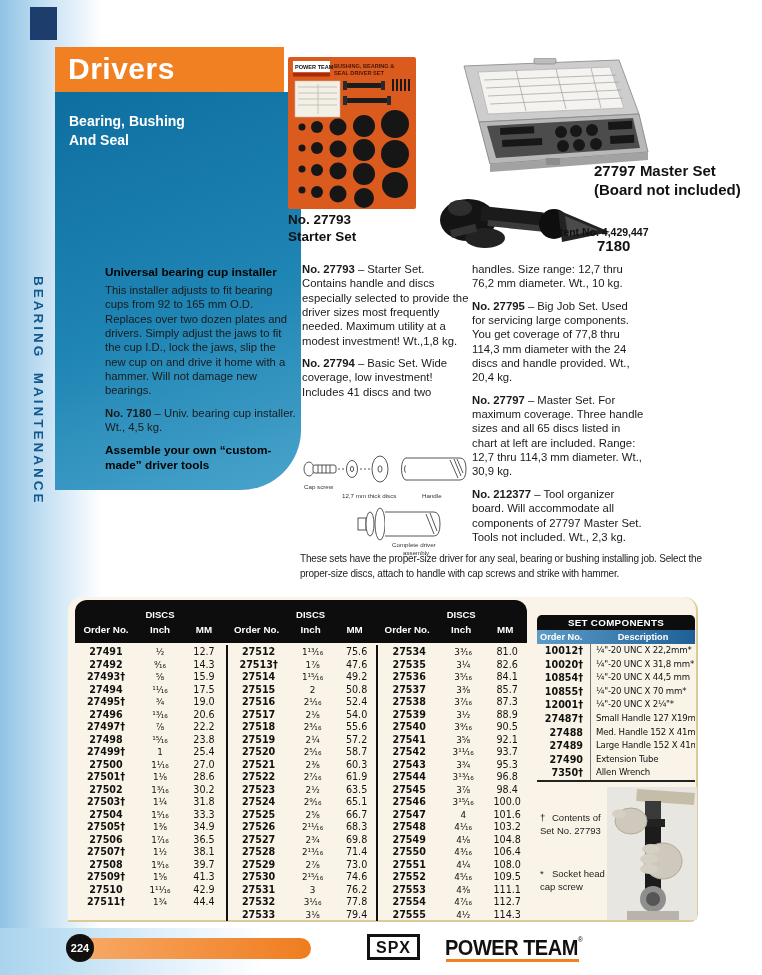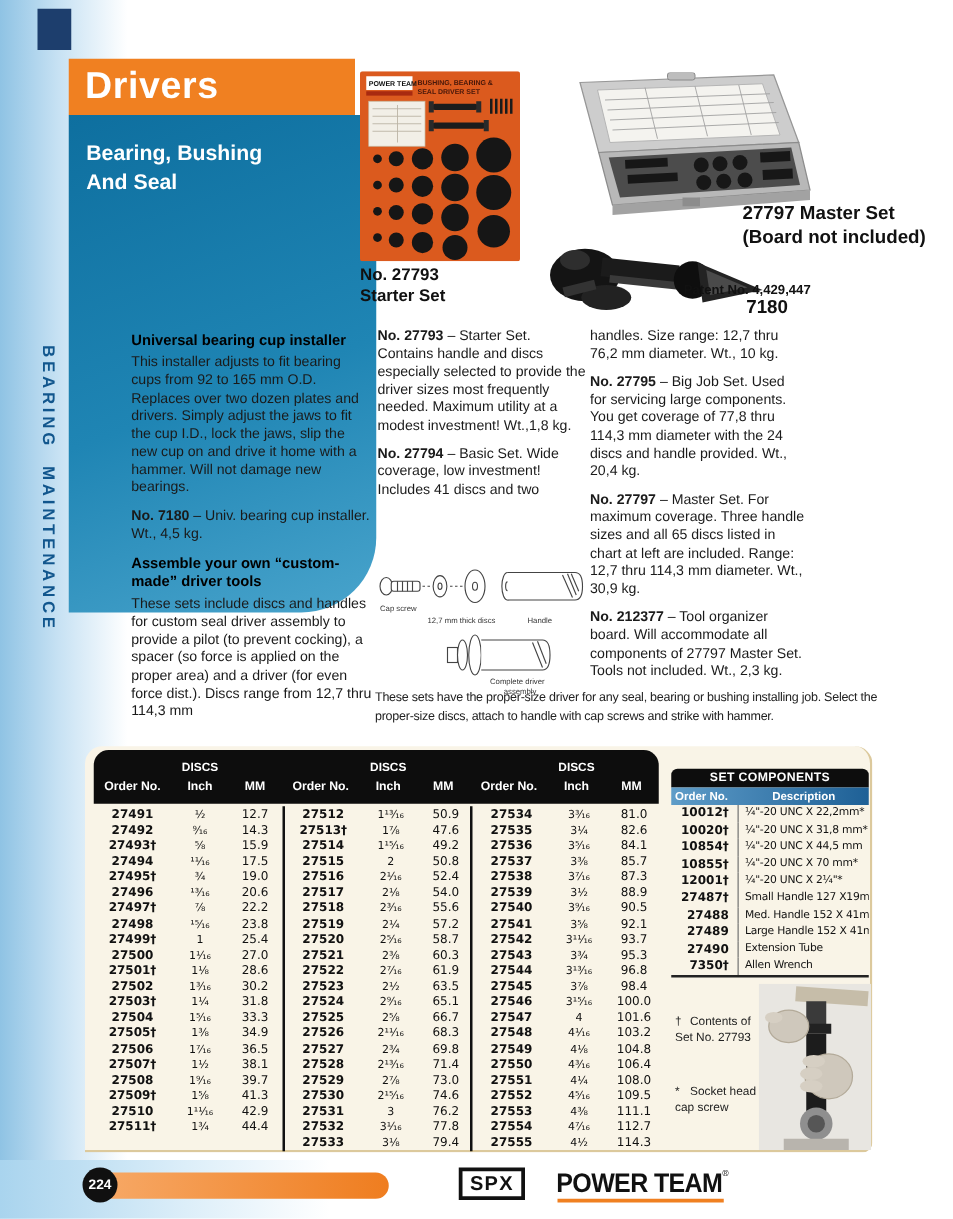--- a/index.html
+++ b/index.html
@@ -11,21 +11,21 @@
   .left-band { position:absolute; left:0; top:0; width:102px; height:975px;
                background:linear-gradient(to right,#8fc3e4 0%,#c6e1f3 45%,#fff 100%); }
   .navy-square { position:absolute; left:30px; top:7px; width:27px; height:33px; background:#1d3e6d; }
 
   
   .orange-banner { position:absolute; left:55px; top:47px; width:229px; height:45px; background:#f08021; }
   .orange-banner span { display:block; padding:5px 0 0 13px; font-size:30px; font-weight:bold; color:#fff; letter-spacing:.5px; }
   .blue-panel { position:absolute; left:55px; top:92px; width:246px; height:398px;
                 background:linear-gradient(160deg,#0e6f9f 0%,#1f85b4 55%,#49a4cc 100%);
                 border-radius:0 10px 60px 0; }
-  .subtitle { position:absolute; left:14px; top:20px; font-size:17px; font-weight:bold; color:#fff; line-height:1.35; }
+  .subtitle { position:absolute; left:14px; top:20px; font-size:14px; font-weight:bold; color:#fff; line-height:1.35; }
   .vertical-tab { position:absolute; left:31px; top:276px; height:290px; writing-mode:vertical-rl;
                   font-size:13.5px; font-weight:bold; letter-spacing:3px; color:#11568d; white-space:pre; }
 
   
   .starter-board { position:absolute; left:288px; top:57px; }
   .starter-label { position:absolute; left:288px; top:212px; font-size:13.5px; font-weight:bold; line-height:1.25; }
   .case-img { position:absolute; left:426px; top:58px; }
   .master-label { position:absolute; left:594px; top:162px; width:168px; font-size:15px; font-weight:bold; line-height:1.25; }
   .tool-img { position:absolute; left:430px; top:186px; }
   .patent { position:absolute; left:547px; top:226px; font-size:10.5px; font-weight:bold; }
@@ -223,21 +223,20 @@
     <rect x="20" y="44" width="26" height="8" fill="#333" transform="rotate(-14 20 44)"></rect>
   </svg>
   <div class="patent">Patent No. 4,429,447</div>
   <div class="patent-model">7180</div>
 
   <div class="col col1">
     <h3>Universal bearing cup installer</h3>
     <p>This installer adjusts to fit bearing cups from 92 to 165 mm O.D. Replaces over two dozen plates and drivers. Simply adjust the jaws to fit the cup I.D., lock the jaws, slip the new cup on and drive it home with a hammer. Will not damage new bearings.</p>
     <p><b>No. 7180</b><span> – Univ. bearing cup installer. Wt., 4,5 kg.</span></p>
     <h3 class="sp">Assemble your own “custom-made” driver tools</h3>
-    <p>These sets include discs and handles for custom seal driver assembly to provide a pilot (to prevent cocking), a spacer (so force is applied on the proper area) and a driver (for even force dist.). Discs range from 12,7 thru 114,3 mm</p>
   </div>
 
   <div class="col col2">
     <p><b>No. 27793</b><span> – Starter Set. Contains handle and discs especially selected to provide the driver sizes most frequently needed. Maximum utility at a modest investment! Wt.,1,8 kg.</span></p>
     <p><b>No. 27794</b><span> – Basic Set. Wide coverage, low investment! Includes 41 discs and two</span></p>
   </div>
 
   <div class="col col3">
     <p>handles. Size range: 12,7 thru 76,2 mm diameter. Wt., 10 kg.</p>
     <p><b>No. 27795</b><span> – Big Job Set. Used for servicing large components. You get coverage of 77,8 thru 114,3 mm diameter with the 24 discs and handle provided. Wt., 20,4 kg.</span></p>
@@ -431,21 +430,21 @@
           <div class="disc-row">
             <span class="dcell dc0">27511†</span>
             <span class="dcell dc1">1¾</span>
             <span class="dcell dc2">44.4</span>
           </div>
         </div>
       <div class="disc-body">
           <div class="disc-row">
             <span class="dcell dc0">27512</span>
             <span class="dcell dc1">1¹³⁄₁₆</span>
-            <span class="dcell dc2">50.9</span>
+            <span class="dcell dc2">75.6</span>
           </div>
           <div class="disc-row">
             <span class="dcell dc0">27513†</span>
             <span class="dcell dc1">1⅞</span>
             <span class="dcell dc2">47.6</span>
           </div>
           <div class="disc-row">
             <span class="dcell dc0">27514</span>
             <span class="dcell dc1">1¹⁵⁄₁₆</span>
             <span class="dcell dc2">49.2</span>

